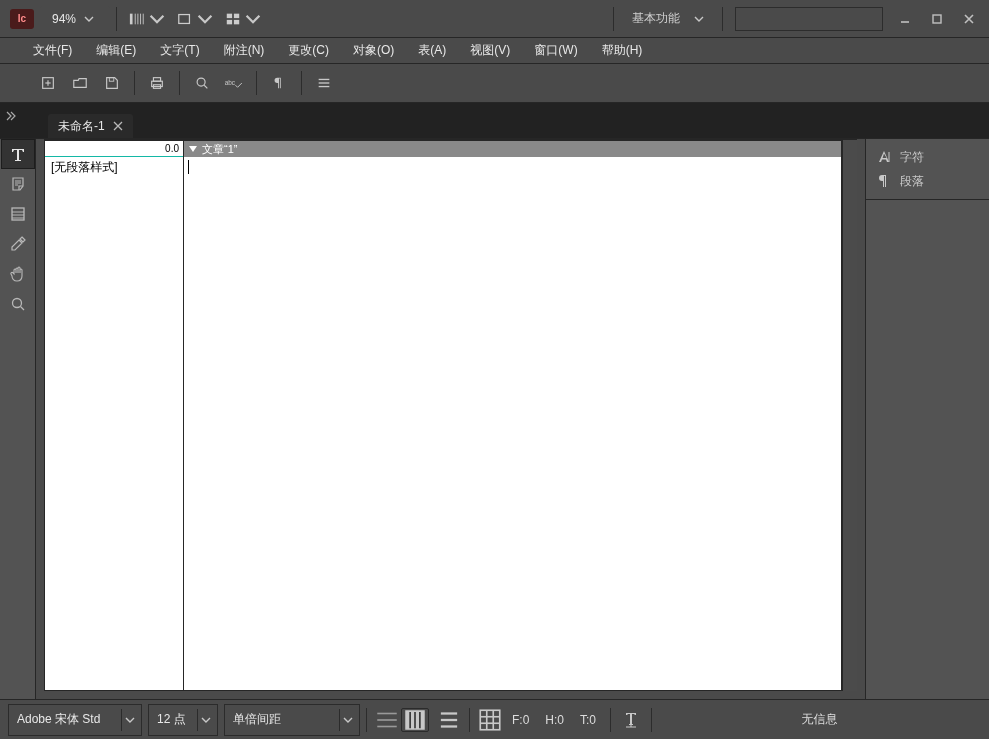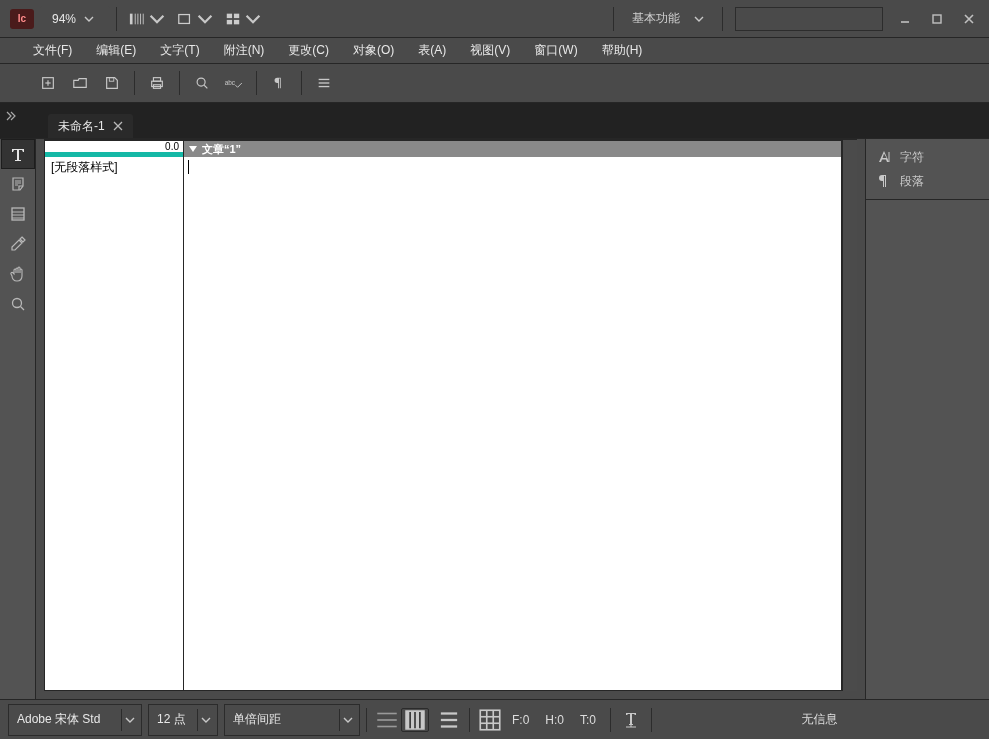--- a/index.html
+++ b/index.html
@@ -55,24 +55,24 @@
   .tool svg{width:18px;height:18px}
   .tool.selected{background:#333;border:1px solid #1d1d1d}
   
   .center{flex:1;display:flex;flex-direction:column;min-width:0;background:var(--bg-panel)}
   .subtabs{height:24px;display:flex;align-items:stretch;background:var(--bg-panel);padding-left:8px}
   .subtab{width:62px;display:flex;align-items:center;justify-content:center;background:#333;color:var(--fg);font-size:12px;border:1px solid #262626;border-bottom:none}
   .subtab:not(.active){background:#4a4a4a}
   .subtab.active{background:#333}
   .workarea{flex:1;display:flex;min-height:0;border-top:1px solid #262626;margin:0 8px 8px 8px}
   .styles-col{width:140px;background:#fff;display:flex;flex-direction:column;border:1px solid #262626}
-  .styles-hdr{height:16px;display:flex;align-items:center;justify-content:flex-end;color:#000;font-size:10px;padding:0 4px;border-bottom:5px solid #14b8a6;background:#fff}
+  .styles-hdr{height:16px;display:flex;align-items:center;justify-content:flex-end;color:#000;font-size:10px;padding:0 4px;border-bottom:1px solid #14b8a6;background:#fff}
   .styles-item{padding:2px 6px;color:#000;font-size:12px}
   .story-col{flex:1;display:flex;flex-direction:column;border:1px solid #262626;border-left:none}
-  .story-hdr{height:16px;display:flex;align-items:center;background:#898989;color:#fff;font-size:11px;font-weight:700;padding:0 4px;gap:4px}
+  .story-hdr{height:16px;display:flex;align-items:center;background:#898989;color:#fff;font-size:11px;font-weight:400;padding:0 4px;gap:4px}
   .story-hdr .tri{width:10px;height:10px}
   .story-body{flex:1;background:#fff;position:relative}
   .caret{position:absolute;left:4px;top:3px;width:1px;height:14px;background:#000}
   .vscroll{width:15px;background:#4b4b4b;border-left:1px solid #262626}
   
   .right{width:124px;background:var(--bg-panel2);display:flex;flex-direction:column;border-left:1px solid var(--border);position:relative}
   .pal-item{height:24px;display:flex;align-items:center;gap:8px;padding:0 10px;color:#c9c9c9;font-size:12px}
   .pal-item svg{width:16px;height:16px}
   .pal-group{background:var(--bg-panel2);border-bottom:1px solid var(--border);padding:6px 0}
   

